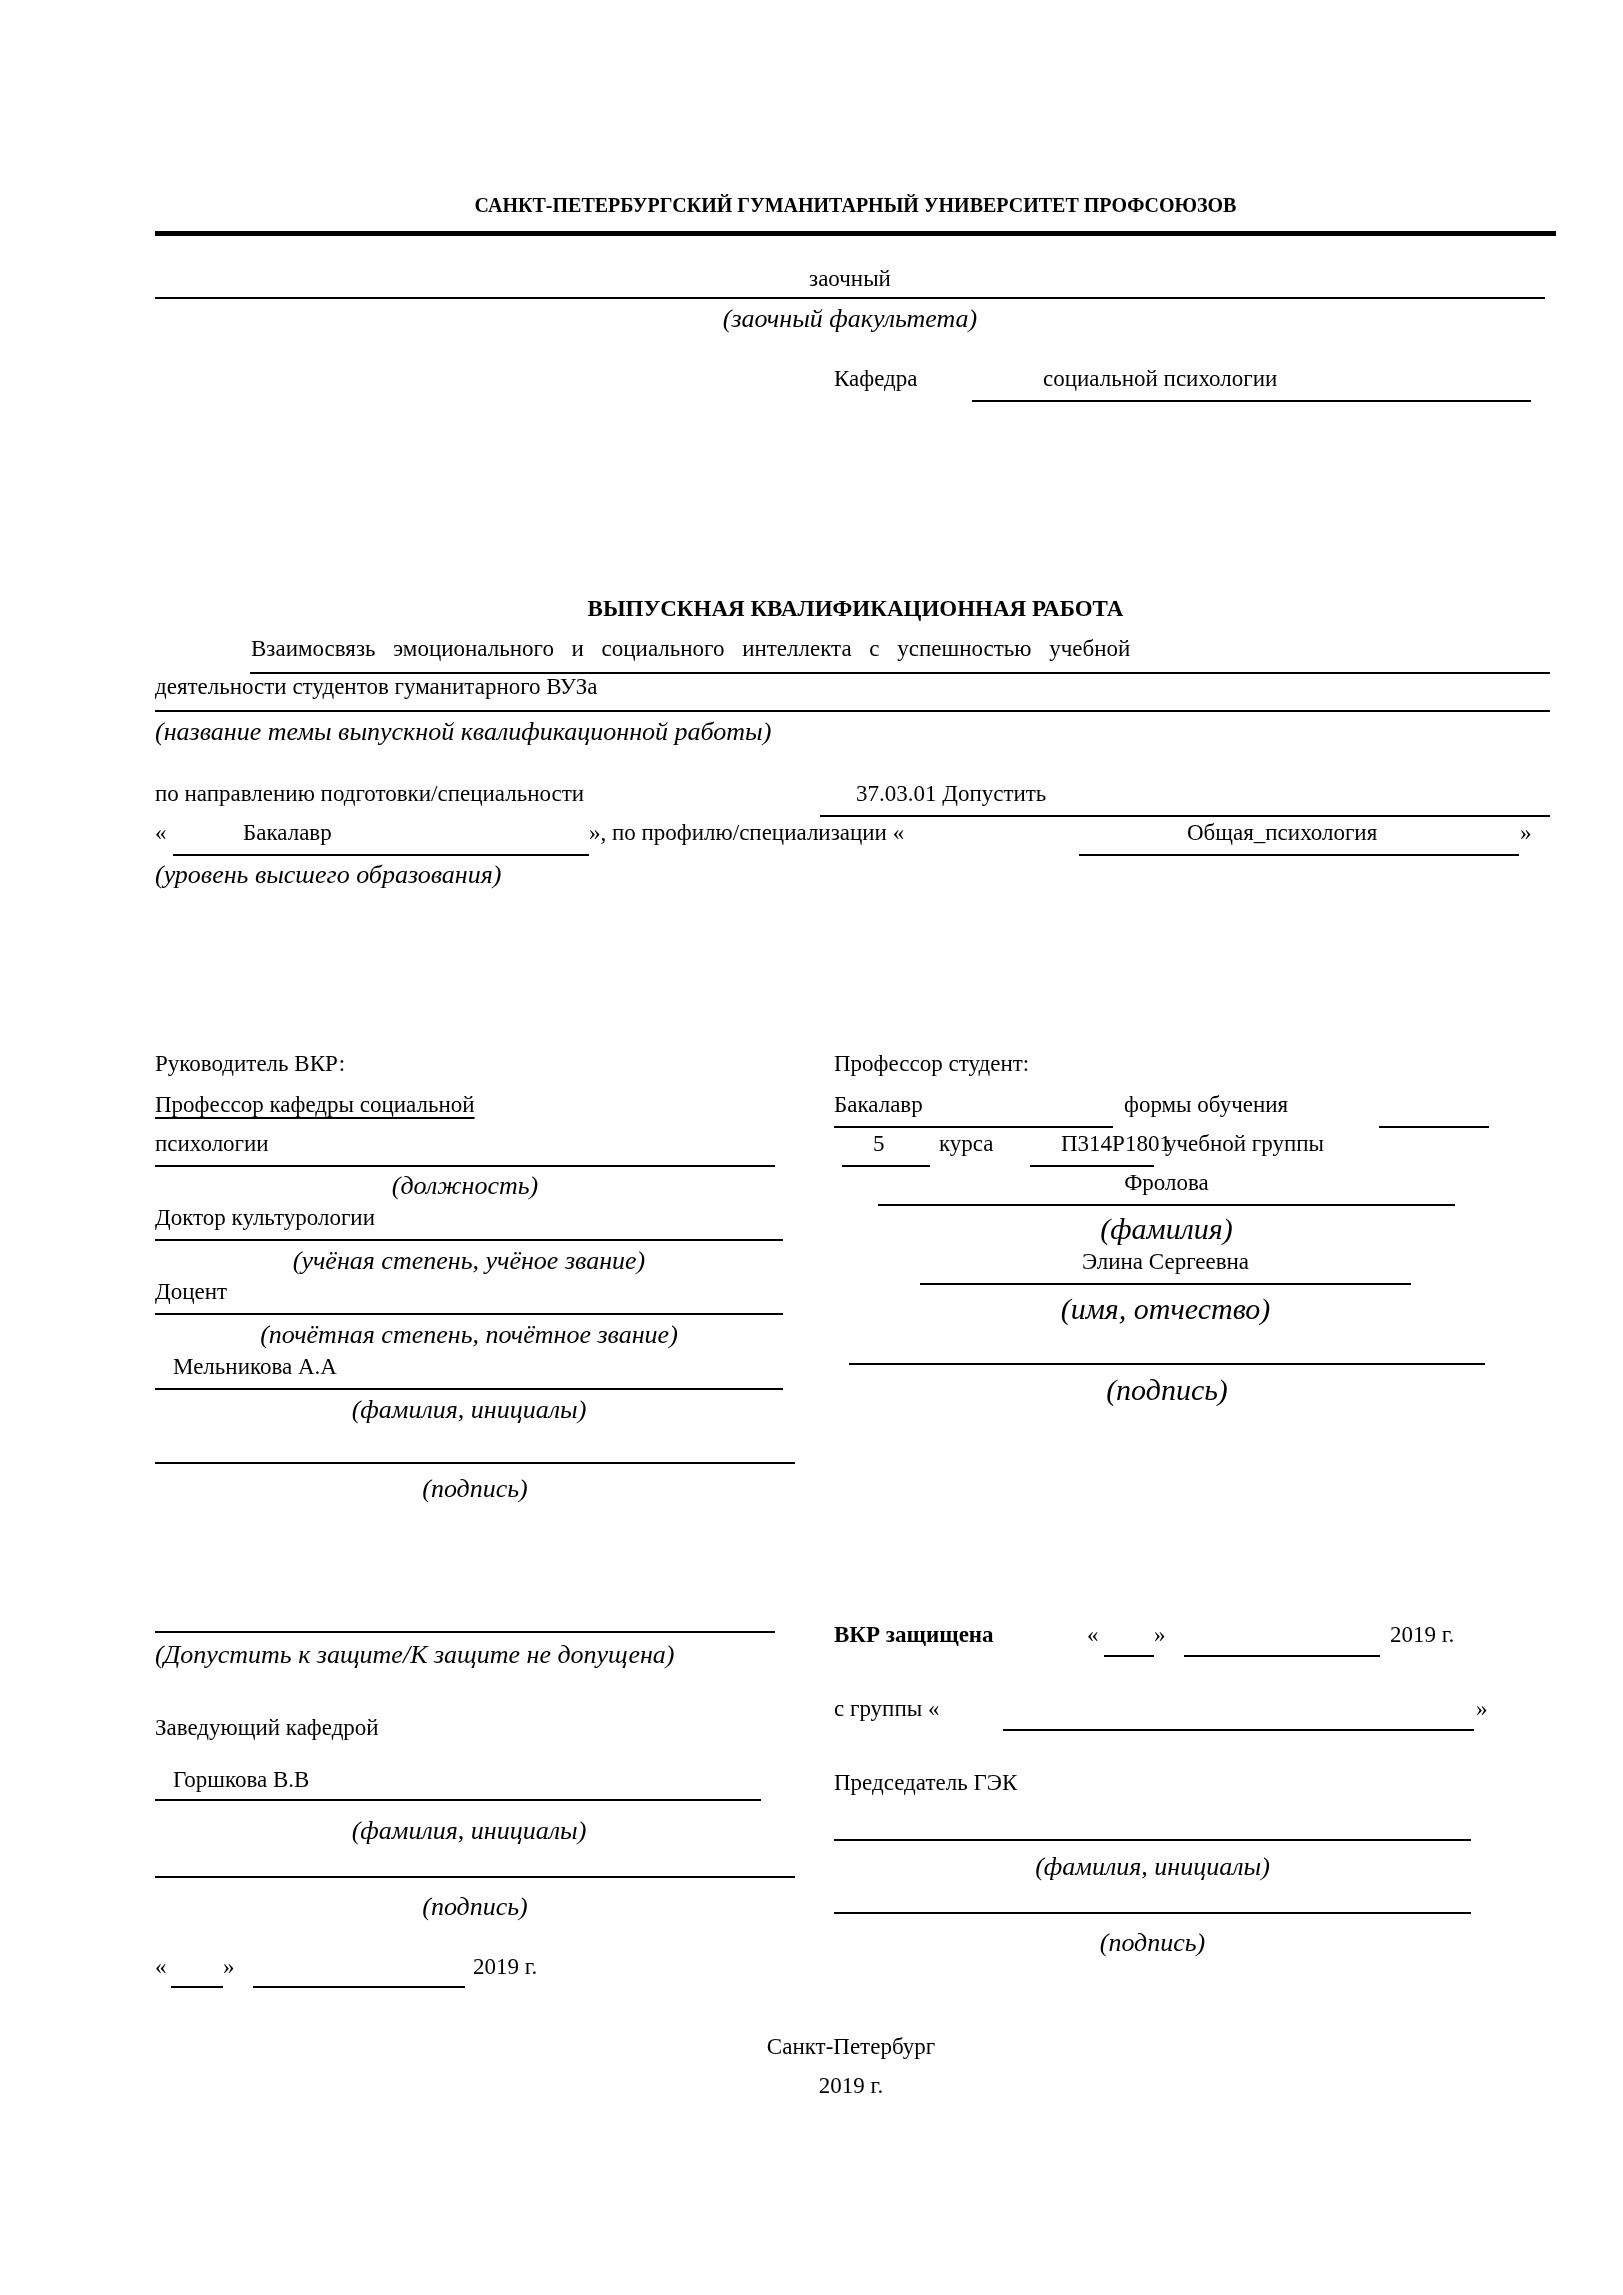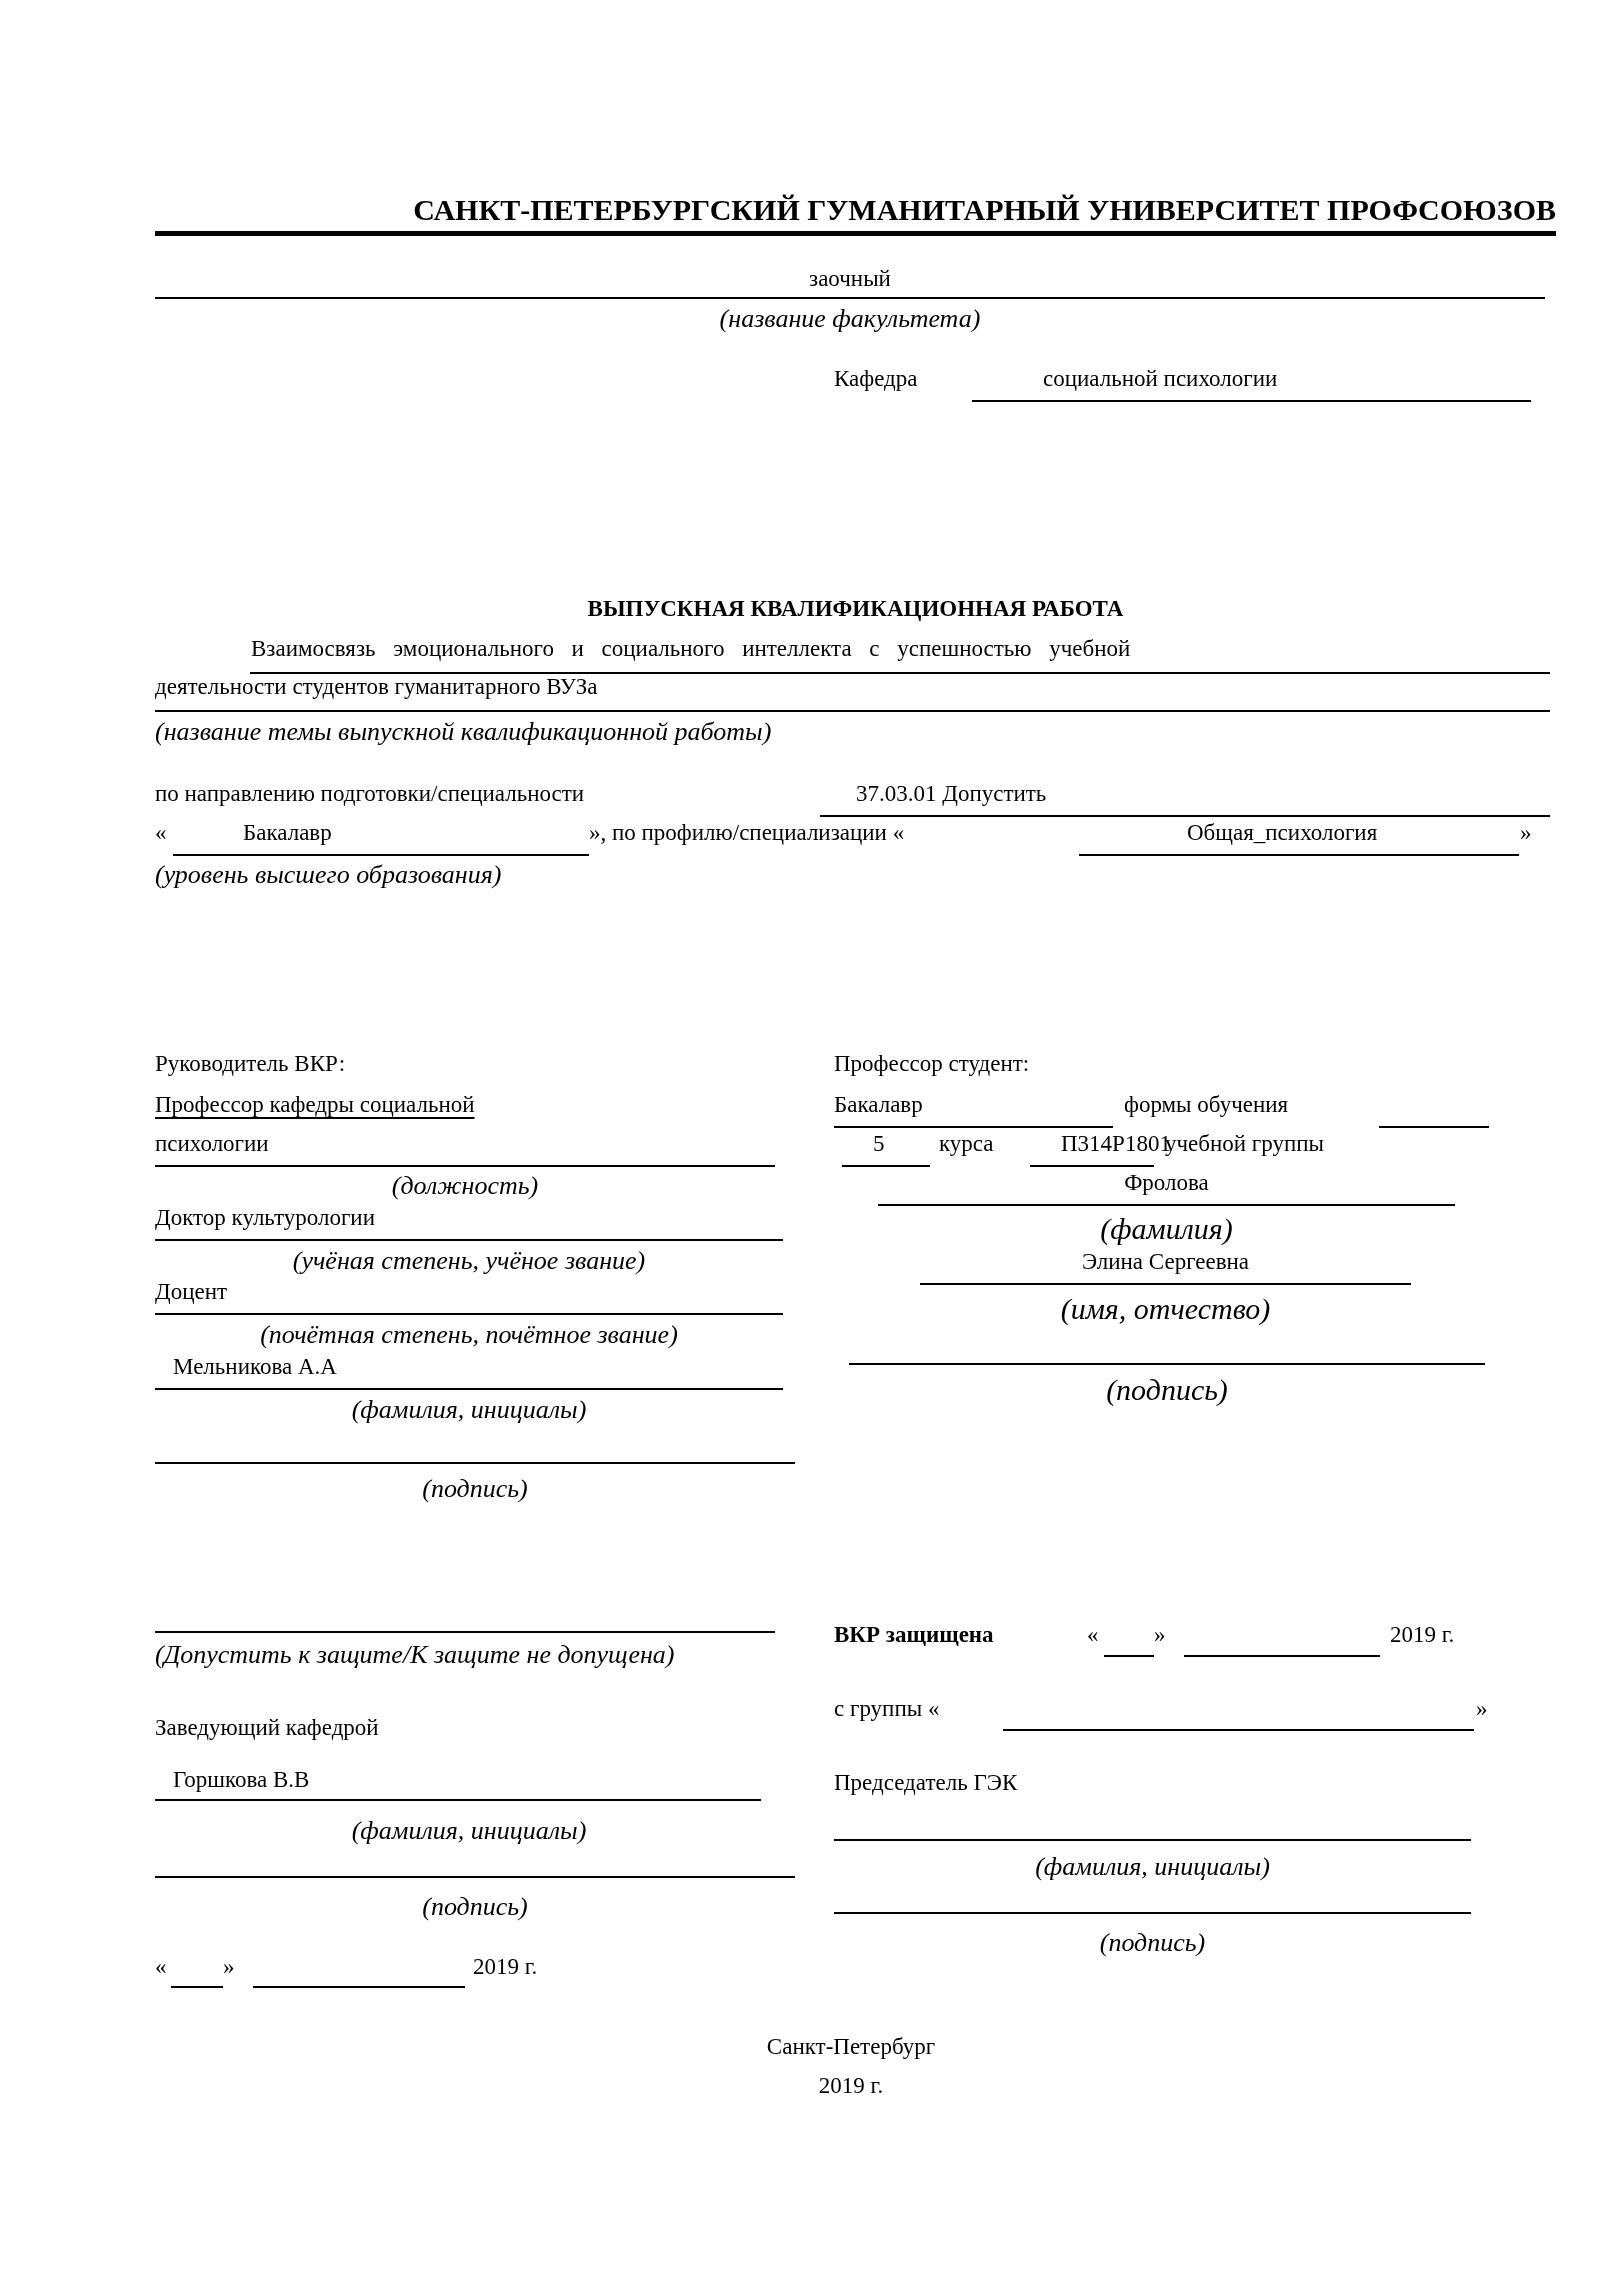--- a/index.html
+++ b/index.html
@@ -9,26 +9,26 @@
   .t { font-size:23px; }
   .it { font-style:italic; font-size:26px; }
   .u { text-decoration:underline; text-decoration-thickness:2.4px; text-underline-offset:4.7px; }
   .line { position:absolute; height:2.4px; background:#000; }
   .center { text-align:center; }
   .bold { font-weight:bold; }
 </style>
 </head>
 <body>
 
-<div class="abs t bold center" style="left:155px;width:1401px;top:195px;font-size:30px;text-align:right;">САНКТ-ПЕТЕРБУРГСКИЙ ГУМАНИТАРНЫЙ УНИВЕРСИТЕТ ПРОФСОЮЗОВ</div>
+<div class="abs t bold center" style="left:155px;width:1401px;top:195px;font-size:20px;">САНКТ-ПЕТЕРБУРГСКИЙ ГУМАНИТАРНЫЙ УНИВЕРСИТЕТ ПРОФСОЮЗОВ</div>
 <div class="line" style="left:155px;width:1401px;top:231px;height:4.7px;"></div>
 
 <div class="line" style="left:155px;width:1390px;top:297px;"></div>
 <div class="abs t center" style="left:155px;width:1390px;top:267px;">заочный</div>
-<div class="abs it center" style="left:155px;width:1390px;top:306px;">(название факультета)</div>
+<div class="abs it center" style="left:155px;width:1390px;top:306px;">(заочный факультета)</div>
 
 <div class="abs t" style="left:834px;top:367px;">Кафедра</div>
 <div class="line" style="left:972px;width:559px;top:400px;"></div>
 <div class="abs t" style="left:1043px;top:367px;">социальной психологии</div>
 
 <div class="abs t bold center" style="left:155px;width:1401px;top:597px;">ВЫПУСКНАЯ КВАЛИФИКАЦИОННАЯ РАБОТА</div>
 
 <div class="line" style="left:250px;width:1300px;top:672px;"></div>
 <div class="abs t" style="left:251px;top:637px;word-spacing:3.1px;">Взаимосвязь  эмоционального  и  социального  интеллекта  с  успешностью  учебной</div>
 <div class="line" style="left:155px;width:1395px;top:710px;"></div>

